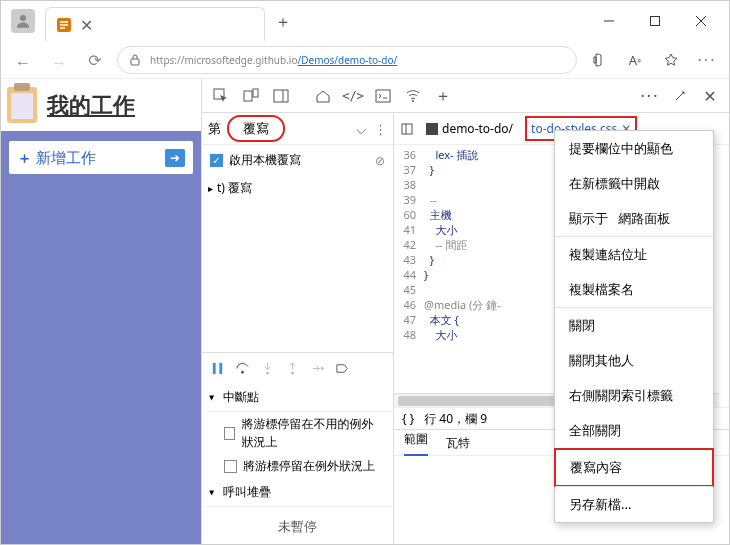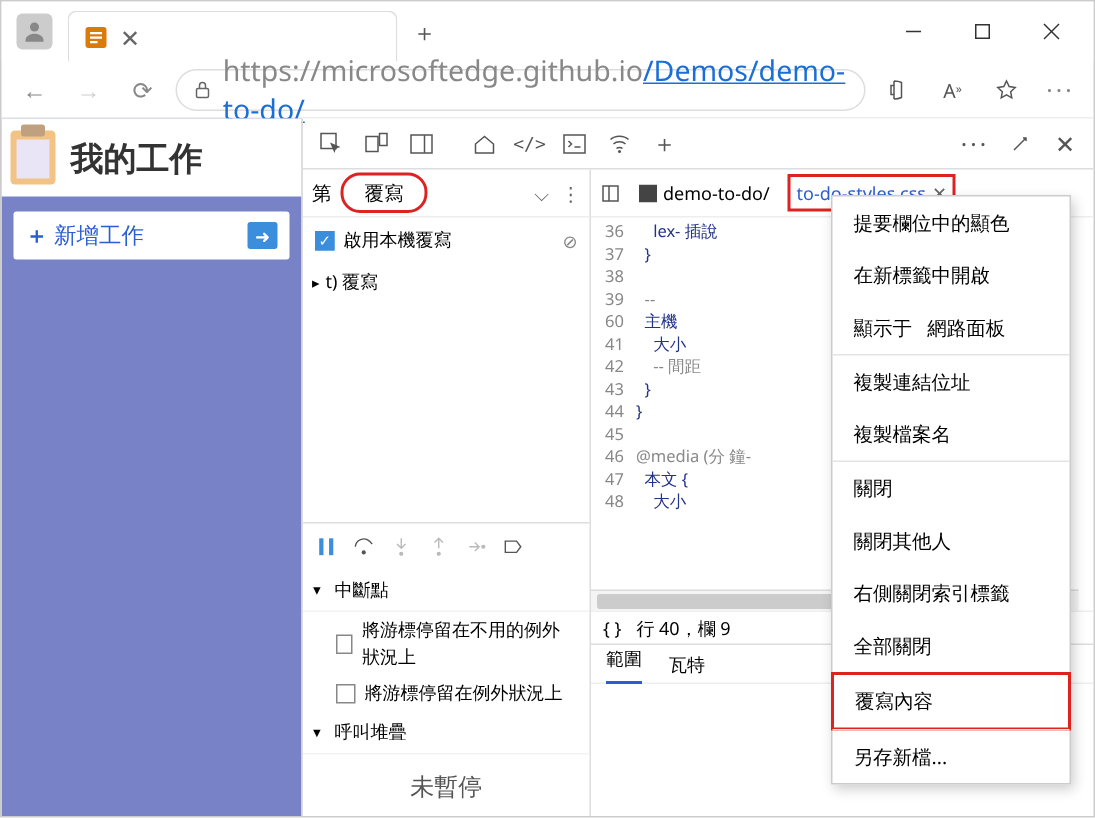--- a/index.html
+++ b/index.html
@@ -12,31 +12,31 @@
 .tab { height: 34px; background: #fff; border-radius: 6px 6px 0 0; display: flex; align-items: center; padding: 0 10px; gap: 8px; margin-top: 6px; min-width: 220px; border: 1px solid #ddd; border-bottom: none; }
 .favicon { width: 16px; height: 16px; }
 .tab-title { font-size: 12px; flex: 1; }
 .tab-close { color: #666; cursor: pointer; }
 .newtab-btn { width: 28px; height: 28px; display: flex; align-items: center; justify-content: center; color: #555; margin-left: 4px; }
 .win-controls { margin-left: auto; display: flex; gap: 2px; padding-right: 6px; }
 .win-btn { width: 44px; height: 30px; display: flex; align-items: center; justify-content: center; }
 
 .addrbar { height: 38px; display: flex; align-items: center; padding: 0 8px; gap: 8px; border-bottom: 1px solid #eee; }
 .nav-btn { width: 28px; height: 28px; display: flex; align-items: center; justify-content: center; color: #888; }
-.addr-field { flex: 1; height: 28px; border: 1px solid #ddd; border-radius: 14px; display: flex; align-items: center; padding: 0 10px; gap: 8px; font-size: 19px; }
+.addr-field { flex: 1; height: 28px; border: 1px solid #ddd; border-radius: 14px; display: flex; align-items: center; padding: 0 10px; gap: 8px; font-size: 10px; }
 .addr-dim { color: #888; }
 .addr-blue { color: #1a6fd6; text-decoration: underline; }
 
 .content { display: flex; height: calc(545px - 40px - 38px); }
 .page { width: 200px; background: #7782c7; color: #fff; padding: 10px 8px; }
 .page-hdr { display: flex; gap: 10px; align-items: center; background: #fff; color: #333; padding: 8px 6px; margin: -10px -8px 10px -8px; }
 .clipboard-icon { width: 30px; height: 36px; background: #f2c385; border-radius: 3px; position: relative; }
 .clipboard-icon::before { content:''; position:absolute; top:-4px; left:7px; width:16px; height:8px; background:#bfa180; border-radius:2px;}
 .clipboard-icon::after { content:''; position:absolute; top:6px; left:4px; right:4px; bottom:4px; background:#e9e5f7;}
-.page-title { font-size: 22px; font-weight: bold; color: #333; }
+.page-title { font-size: 22px; font-weight: bold; color: #333; text-decoration: underline; }
 .addwork { background: #fff; color: #2b5fd1; padding: 6px 8px; border-radius: 2px; display: flex; align-items: center; font-size: 15px; }
 .addwork .plus { color: #2b5fd1; font-weight: bold; margin-right: 4px; }
 .addwork .arrow { margin-left: auto; width: 20px; height: 18px; background: #3b8edb; color: #fff; font-size: 12px; display: flex; align-items: center; justify-content: center; border-radius: 2px; }
 .nowork { text-align: center; font-size: 13px; margin-top: 18px; color: #fff; }
 
 .devtools { flex: 1; display: flex; flex-direction: column; border-left: 1px solid #ddd; }
 .dt-tabs { height: 34px; display: flex; align-items: center; padding: 0 6px; gap: 4px; border-bottom: 1px solid #ddd; }
 .dt-ic { width: 26px; height: 26px; display: flex; align-items: center; justify-content: center; color: #555; }
 .sources-tab { display: flex; align-items: center; gap: 5px; padding: 3px 9px; color: #2b5fd1; border-bottom: 2px solid #2b5fd1; font-size: 13px; }
 .redbox { border: 2px solid #d22; }
@@ -66,21 +66,21 @@
 
 .status-line { height: 22px; display: flex; align-items: center; font-size: 12px; padding: 0 8px; gap: 10px; border-top: 1px solid #eee; }
 
 .debugger { border-top: 1px solid #ddd; }
 .dbg-tools { height: 30px; display: flex; align-items: center; gap: 10px; padding: 0 8px; color: #555; }
 .dbg-tools svg { width: 15px; height: 15px; }
 .range-tabs { display: flex; gap: 18px; padding: 0 10px; font-size: 12px; border-bottom: 1px solid #eee; height: 26px; align-items: center; }
 .range-active { border-bottom: 2px solid #2b5fd1; padding-bottom: 6px; }
 .sect { font-size: 12px; padding: 5px 8px; display: flex; align-items: center; gap: 4px; border-bottom: 1px solid #f2f2f2; text-align: center; }
 .chkrow { font-size: 12px; padding: 3px 8px 3px 22px; display:flex; gap:6px; align-items:center;}
-.nopause { text-align: center; font-size: 16px; color: #555; padding: 10px 0; }
+.nopause { text-align: center; font-size: 13px; color: #555; padding: 10px 0; }
 
 .ctx-menu { position: absolute; right: 16px; top: 130px; width: 160px; background: #fff; border: 1px solid #ccc; box-shadow: 2px 3px 8px rgba(0,0,0,.2); font-size: 13px; z-index: 50; }
 .ctx-item { padding: 8px 14px; }
 .ctx-sep { height: 1px; background: #e4e4e4; }
 .ctx-item.hl { border: 2px solid #d22; margin: -1px; }
 
 .tri::before { content: '▸'; display:inline-block; transform: rotate(90deg); margin-right:4px; font-size:10px;}
 .cbox { width:13px; height:13px; border:1px solid #888; display:inline-flex; align-items:center; justify-content:center; font-size:10px;}
 .cbox.checked{ background:#3b8edb; color:#fff; border-color:#3b8edb;}
 </style>

